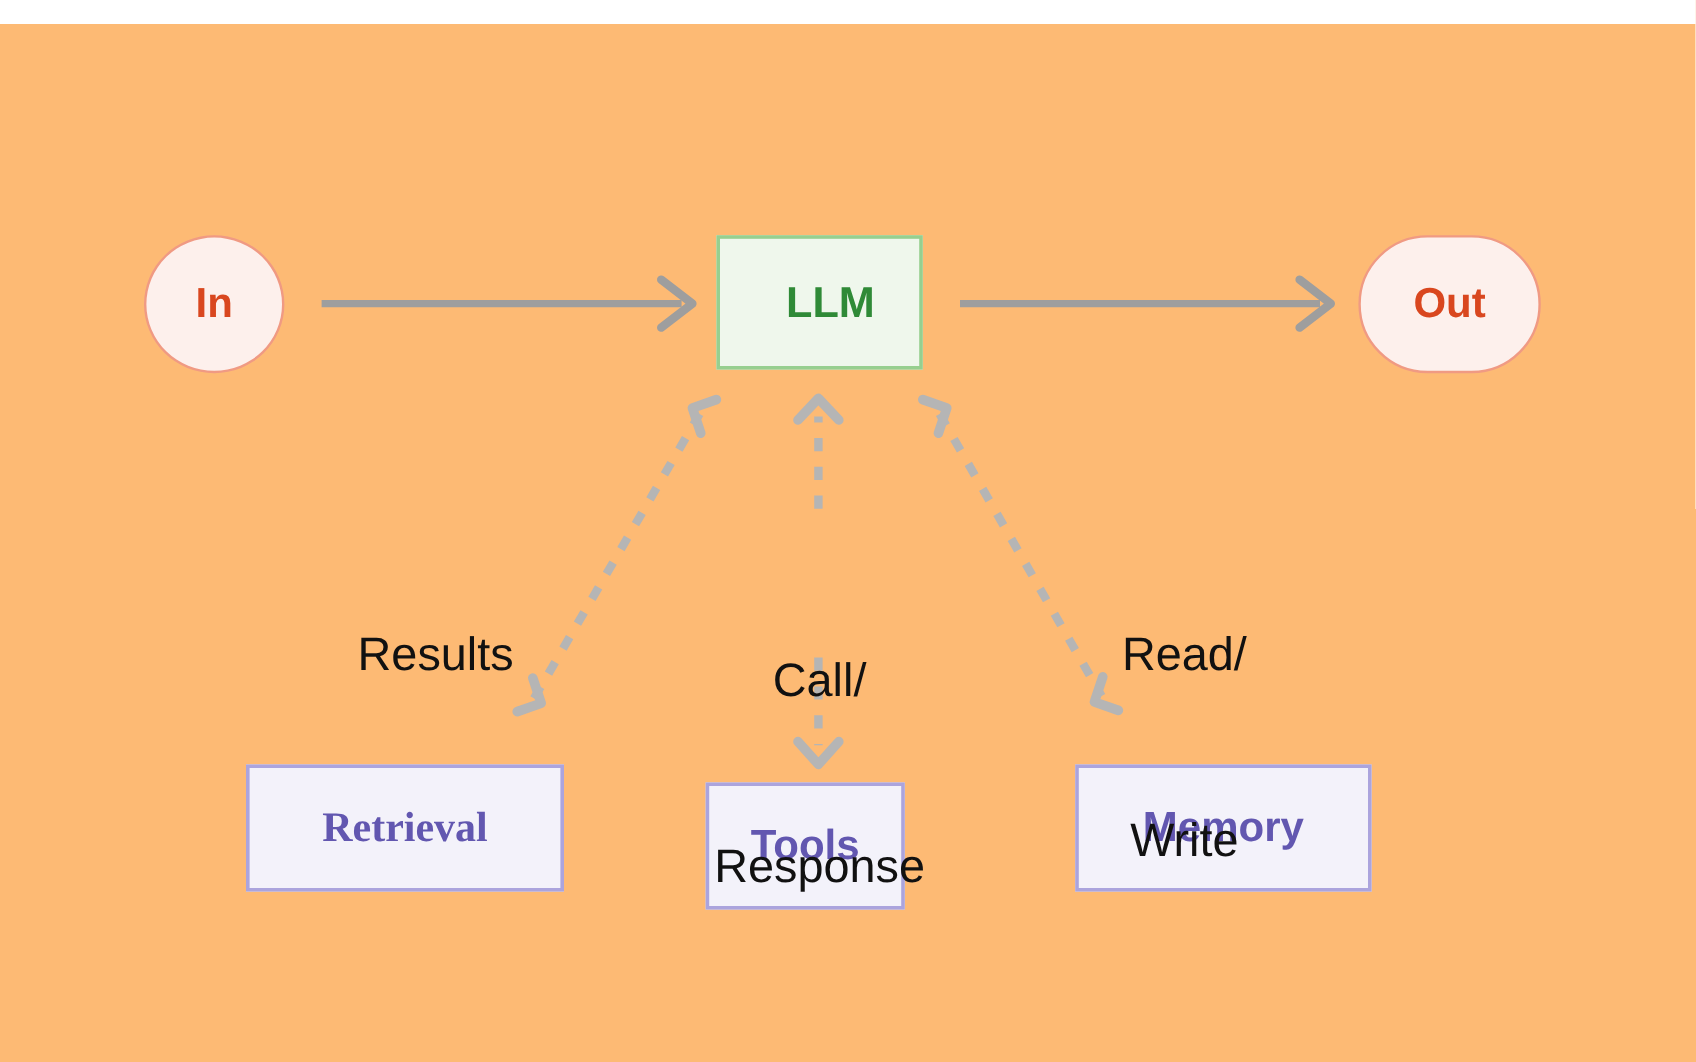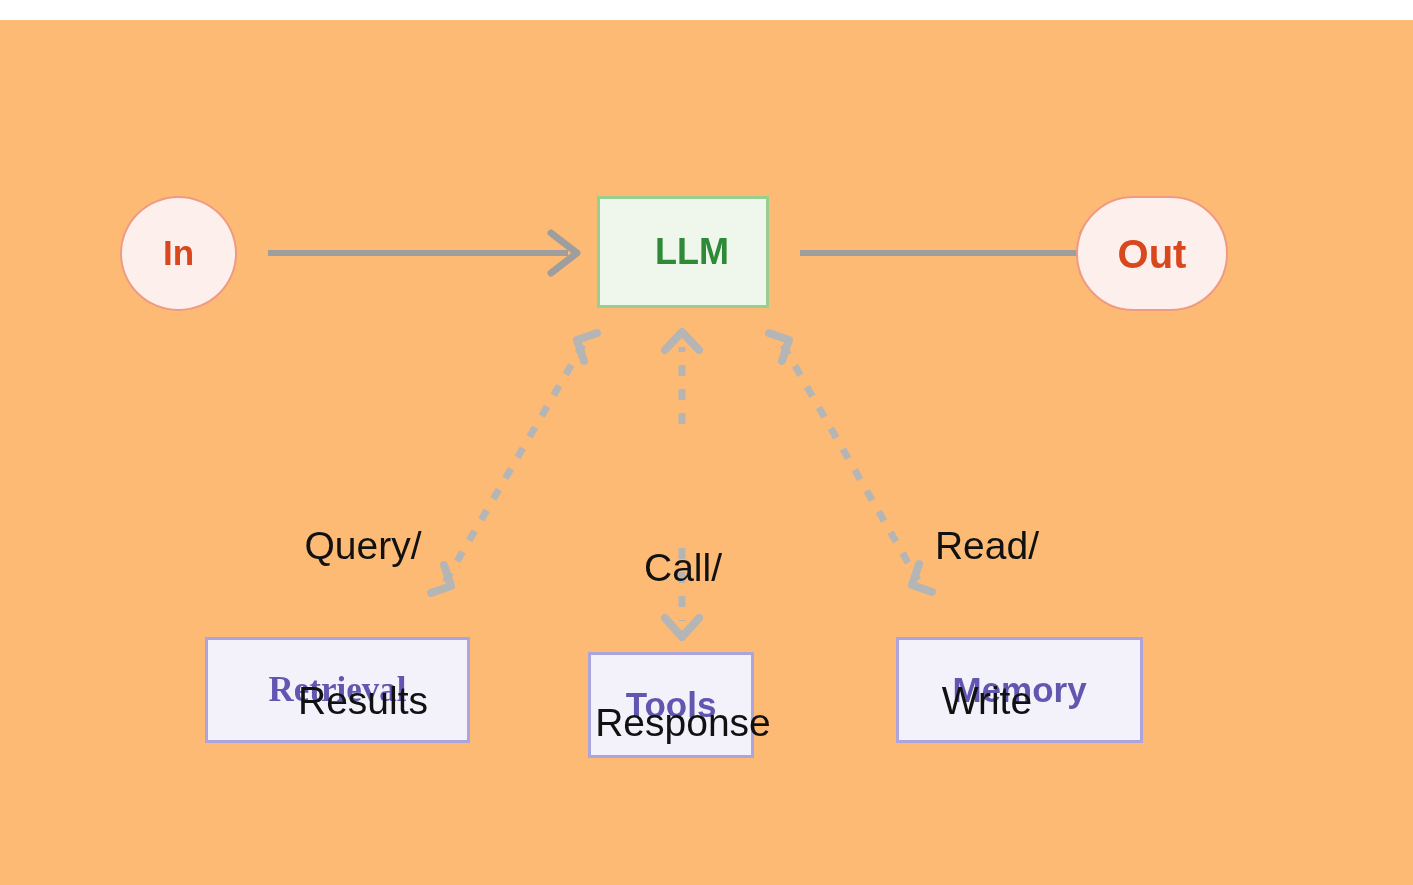--- a/index.html
+++ b/index.html
@@ -36,26 +36,26 @@
   }
   #node-in {
     left: 120px;
     top: 176px;
     width: 117px;
     height: 115px;
     border-radius: 50%;
     font-size: 35px;
   }
   #node-out {
-    left: 1076px;
+    left: 1132px;
     top: 176px;
     width: 152px;
     height: 115px;
     border-radius: 58px;
-    font-size: 40px;
+    font-size: 35px;
   }
   
   #node-llm {
     left: 597px;
     top: 176px;
     width: 172px;
     height: 112px;
     background: #eff7ec;
     border: 3px solid #97cf8f;
     color: #2f8a37;
@@ -167,21 +167,20 @@
 
   <div class="node node-terminal" id="node-out">Out</div>
 
   <div class="node node-component" id="node-retrieval">Retrieval</div>
 
   <div class="node node-component" id="node-tools">Tools</div>
 
   <div class="node node-component" id="node-memory">Memory</div>
 
   <div class="edge-label" id="label-query">
-    <div>Query/</div>
     <div>Results</div>
   </div>
 
   <div class="edge-label" id="label-call">
     <div>Call/</div>
     <div>Response</div>
   </div>
 
   <div class="edge-label" id="label-read">
     <div>Read/</div>

